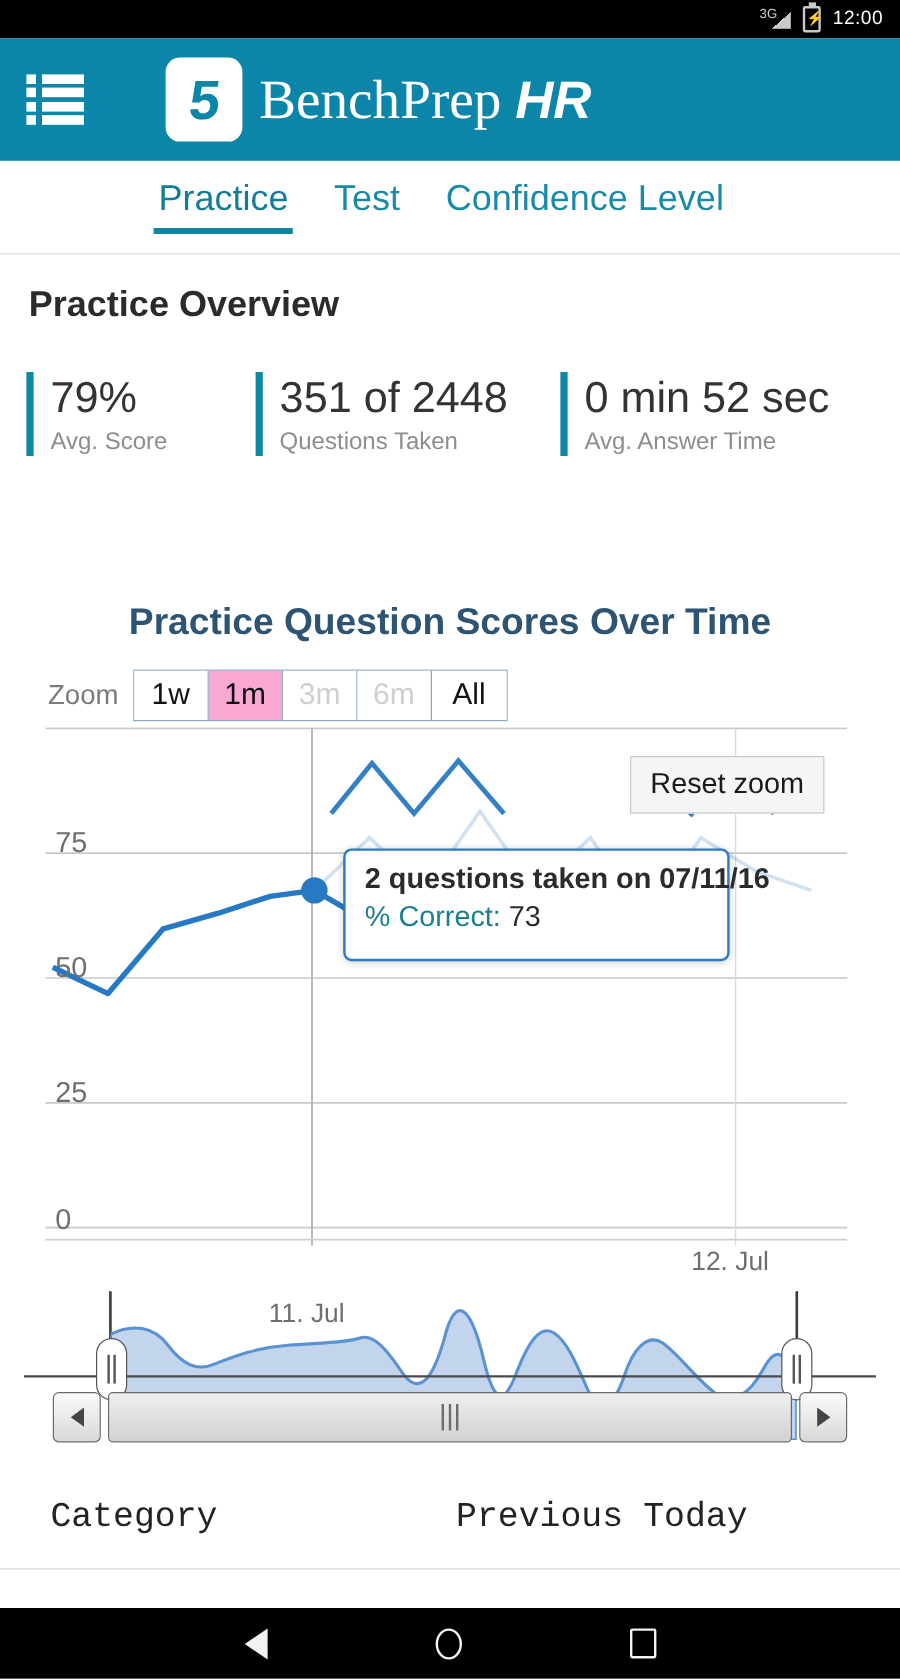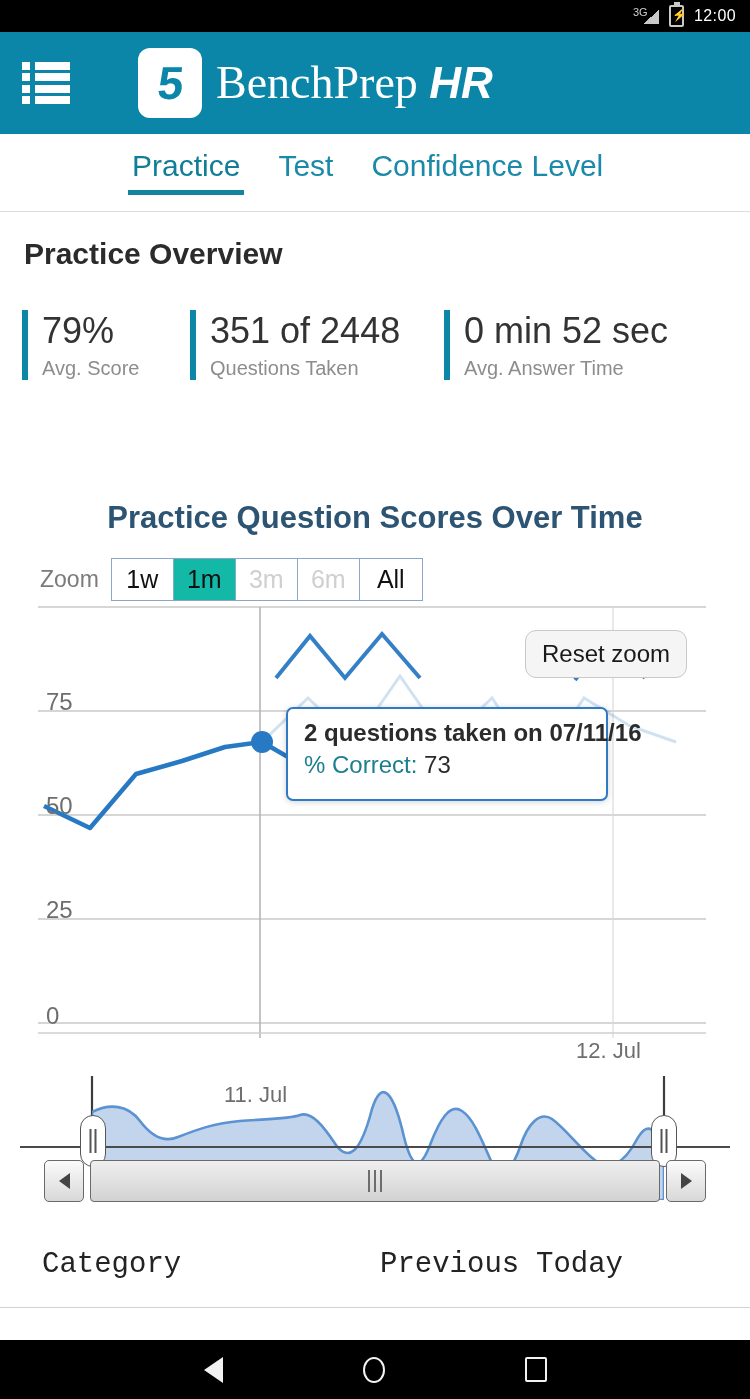--- a/index.html
+++ b/index.html
@@ -52,38 +52,38 @@
   .tab.active { color:#127d97; }
   .tab.active::after { content:""; position:absolute; left:0; right:0; bottom:8px; height:5px; background:#13859e; }
 
   
   .overview-title { position:absolute; top:237px; left:24px; font-size:30px; color:#2b2b2b; font-weight:bold; }
   .stats { position:absolute; top:310px; left:22px; width:710px; display:flex; }
   .stat { display:flex; padding-right:12px; }
   .stat .bar { width:6px; background:#0d87a6; margin-right:14px; flex:0 0 6px; }
   .stat .val { font-size:36px; color:#333; line-height:1.15; white-space:nowrap; }
   .stat .lbl { font-size:20px; color:#8d8d8d; margin-top:6px; white-space:nowrap; }
-  .stat.s1 { width:168px; }
+  .stat.s1 { width:191px; }
   .stat.s2 { width:254px; }
 
   
   .chart-title { position:absolute; top:500px; left:0; width:750px; text-align:center;
                  font-size:31px; color:#2d5573; font-weight:bold; }
   .zoomrow { position:absolute; top:558px; left:40px; display:flex; align-items:center; gap:12px; }
   .zoomlbl { font-size:23px; color:#7b7b7b; }
   .zoombtns { display:flex; border:1px solid #8aa7c8; }
   .zbtn { min-width:62px; padding:6px 10px; text-align:center; font-size:25px; color:#111;
           background:#fff; border-right:1px solid #8aa7c8; cursor:pointer; }
   .zbtn:last-child { border-right:none; }
-  .zbtn.selected { background:#14b8a6; }
+  .zbtn.selected { background:#f9a8d4; }
   .zbtn.disabled { color:#cfcfcf; cursor:default; }
 
   .plot { position:absolute; top:606px; left:0; width:750px; height:445px; }
   .reset-zoom { position:absolute; top:630px; left:525px; width:162px; height:48px;
-                background:#f5f5f5; border:1px solid #c9c9c9; border-radius:11px;
+                background:#f5f5f5; border:1px solid #c9c9c9; border-radius:0;
                 display:flex; align-items:center; justify-content:center;
                 font-size:24px; color:#1a1a1a; cursor:pointer; }
 
   .tooltip { position:absolute; top:707px; left:286px; width:322px; height:94px;
              background:#fff; border:2px solid #2f7ac4; border-radius:7px;
              box-shadow:0 1px 6px rgba(0,0,0,.18); padding:10px 16px; }
   .tt-line1 { font-size:24px; font-weight:bold; color:#2b2b2b; white-space:nowrap; }
   .tt-line2 { font-size:24px; margin-top:4px; white-space:nowrap; }
   .tt-key { color:#1c7f8f; }
   .tt-val { color:#2b2b2b; }

